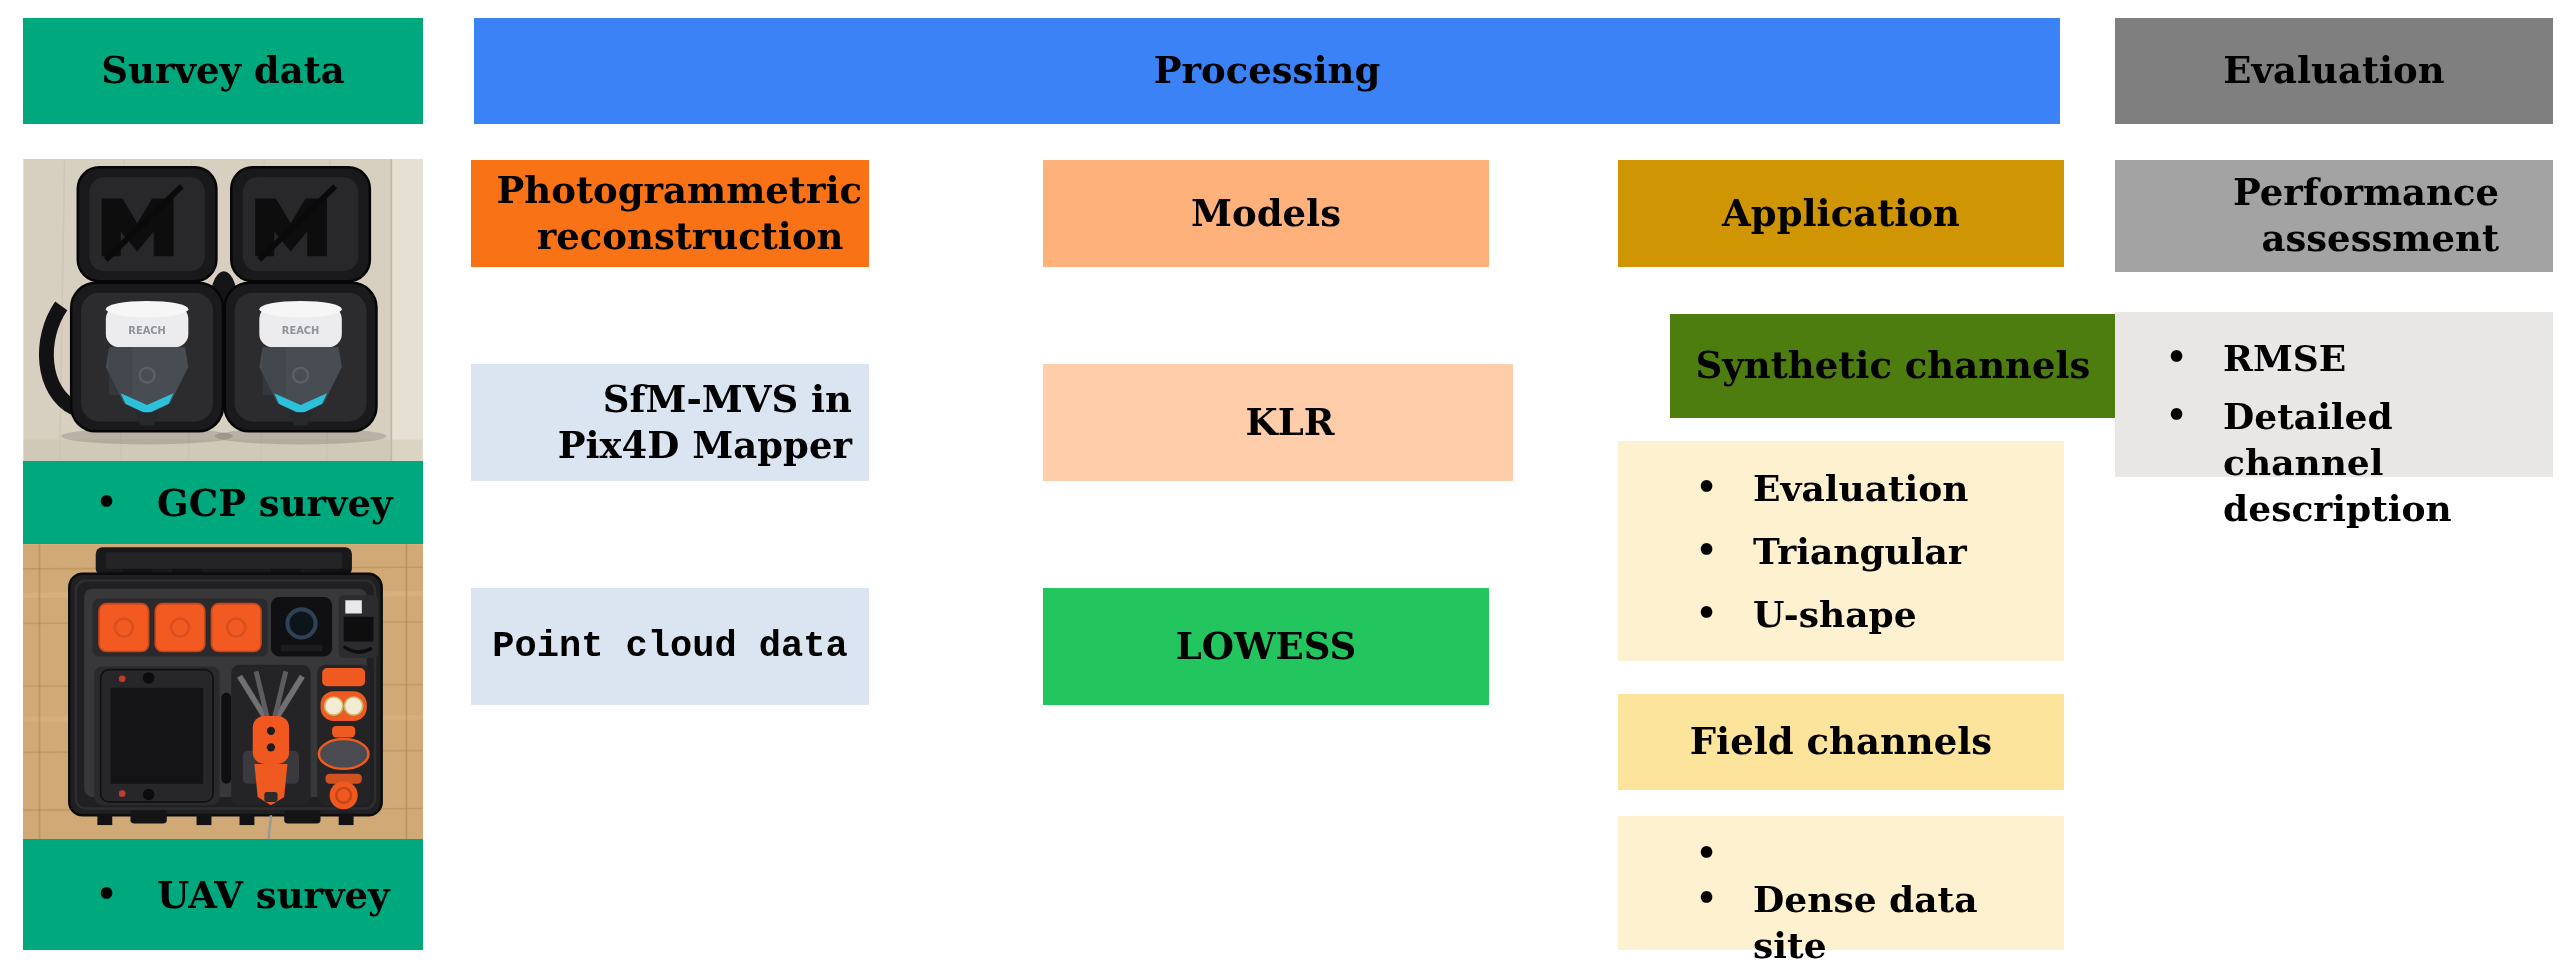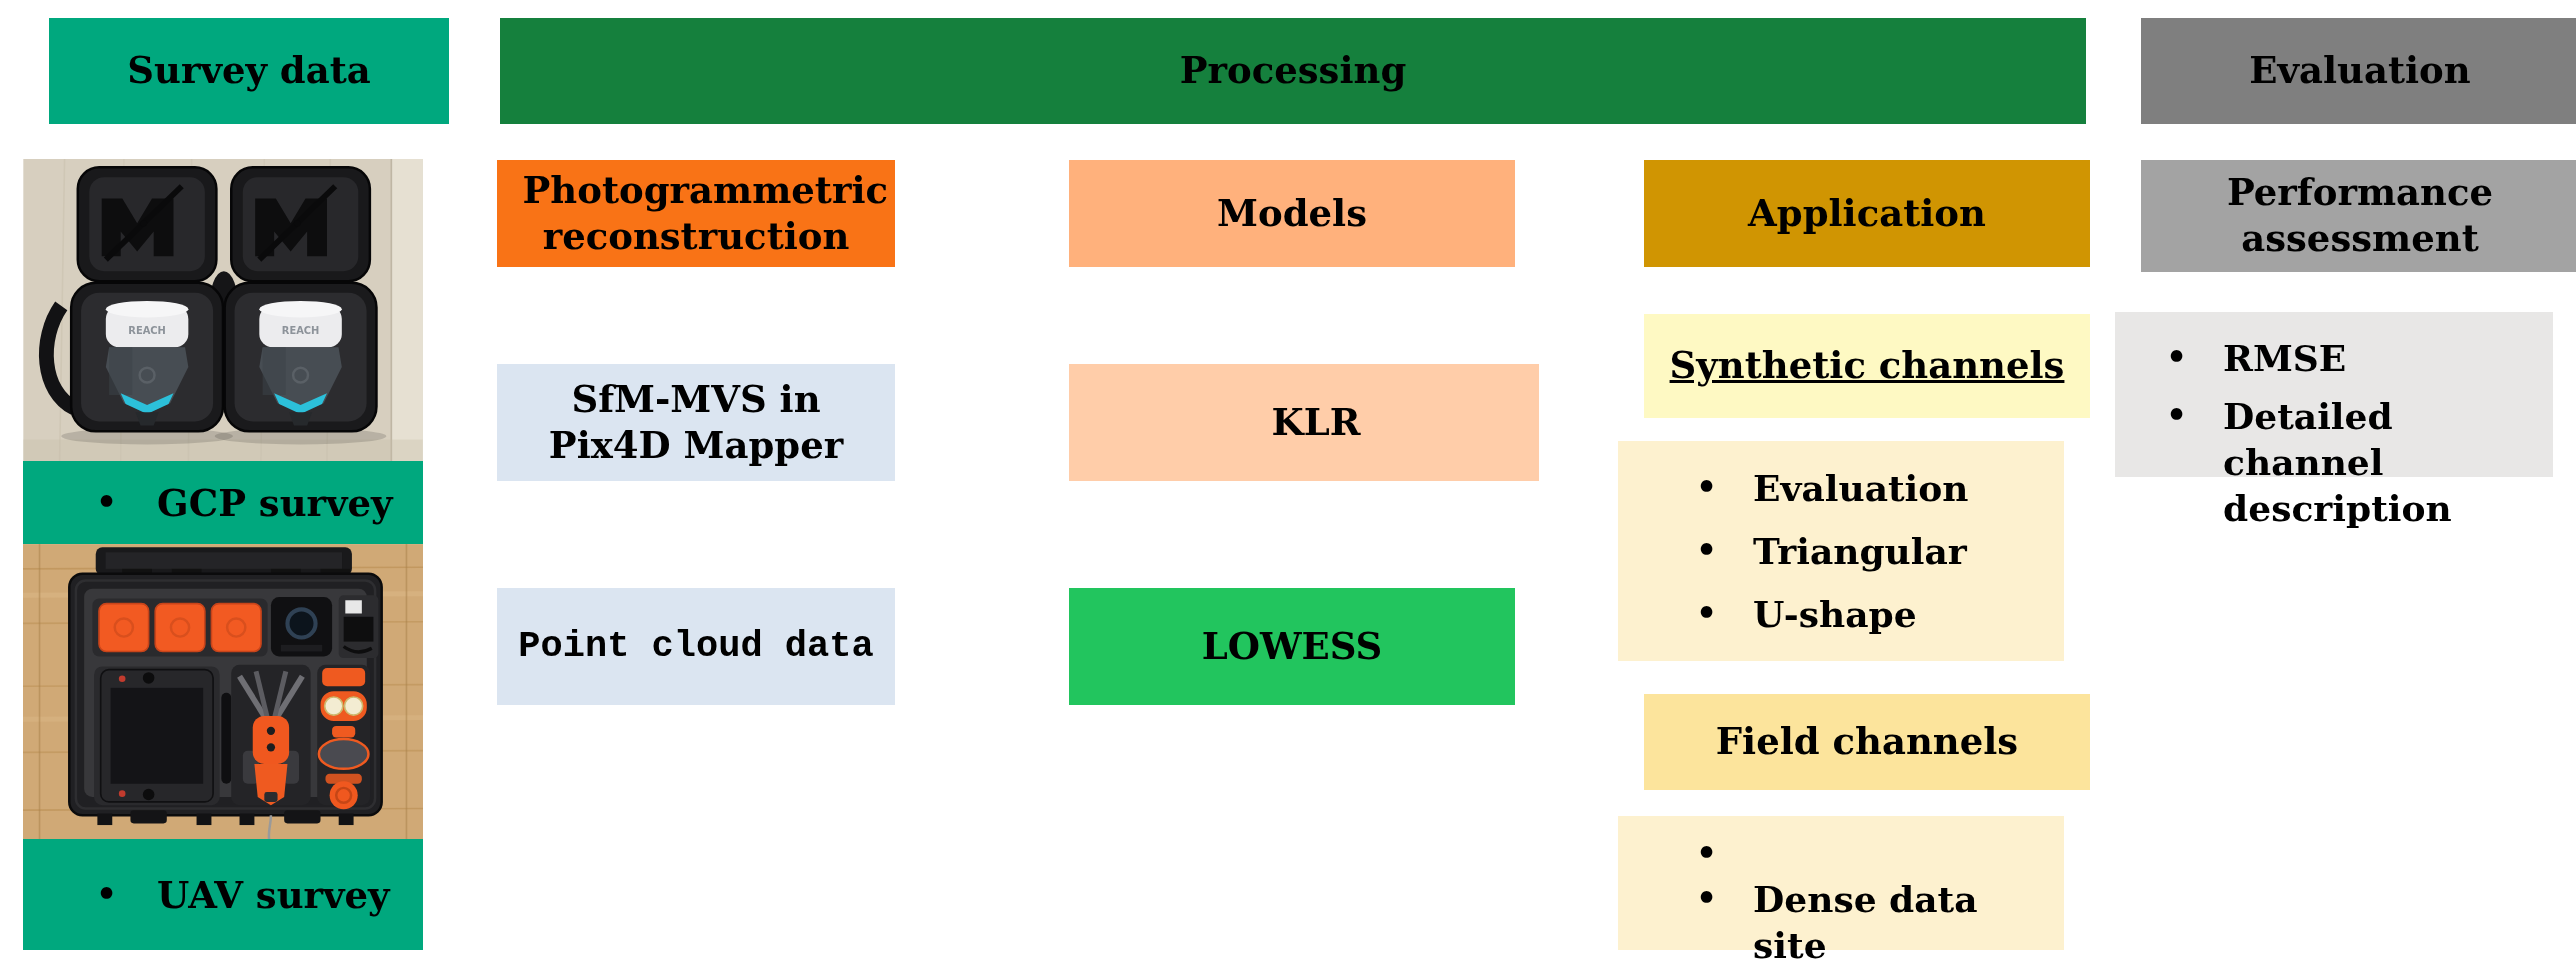--- a/index.html
+++ b/index.html
@@ -2,21 +2,21 @@
 <html style="font-size:13.2px"><head>
 <meta charset="utf-8">
 <style>
   html,body{margin:0;padding:0;}
   body{
     width:2576px;height:968px;background:#ffffff;position:relative;overflow:hidden;
     font-family:"DejaVu Serif","Liberation Serif",serif;font-weight:bold;color:#000;
   }
   .box{
     position:absolute;display:flex;align-items:center;justify-content:center;
-    text-align:center;font-size:37px;line-height:1.24;margin-left:26px;
+    text-align:right;font-size:37px;line-height:1.24;
   }
   .wrap420{max-width:347px;}
   .wrap440{max-width:364px;}
   .wrap400{max-width:330px;}
   .greenbar{
     position:absolute;display:flex;align-items:center;justify-content:flex-start;
     padding-left:73px;box-sizing:border-box;font-size:37px;gap:40px;
   }
   .bullet-box{
     position:absolute;display:flex;flex-direction:column;justify-content:space-around;
@@ -27,21 +27,21 @@
   .photo{position:absolute;overflow:hidden;}
   .photo svg{display:block;}
 </style>
 </head>
 <body>
 
 <div class="box" style="left: 23px; top: 18px; width: 400px; height: 106px; background: rgb(0, 168, 126);">
   <span>Survey data</span>
 </div>
 
-<div class="box" style="left: 474px; top: 18px; width: 1586px; height: 106px; background: #15803d;">
+<div class="box" style="left: 474px; top: 18px; width: 1586px; height: 106px; background: #3b82f6;">
   <span>Processing</span>
 </div>
 
 <div class="box" style="left: 2115px; top: 18px; width: 438px; height: 106px; background: rgb(127, 127, 127);">
   <span>Evaluation</span>
 </div>
 
 <div class="photo" style="left:23px;top:159px;width:400px;height:302px;">
   <svg width="400" height="302" viewBox="0 0 484 366" xmlns="http://www.w3.org/2000/svg">
     <g>
@@ -235,21 +235,21 @@
 </div>
 
 <div class="box" style="left: 1043px; top: 588px; width: 446px; height: 117px; background: #22c55e;">
   <span>LOWESS</span>
 </div>
 
 <div class="box" style="left: 1618px; top: 160px; width: 446px; height: 107px; background: rgb(208, 149, 2);">
   <span>Application</span>
 </div>
 
-<div class="box" style="left: 1618px; top: 314px; width: 446px; height: 104px; background: #fef9c3; text-decoration: underline;">
+<div class="box" style="left: 1670px; top: 314px; width: 446px; height: 104px; background: #4d7c0f;">
   <span>Synthetic channels</span>
 </div>
 
 <div class="bullet-box" style="left: 1618px; top: 441px; width: 446px; height: 220px; background: rgb(253, 241, 207);">
   <div class="bullet-row">
     <span class="dot">•</span>
     <span>Evaluation</span>
   </div>
   <div class="bullet-row">
     <span class="dot">•</span>

